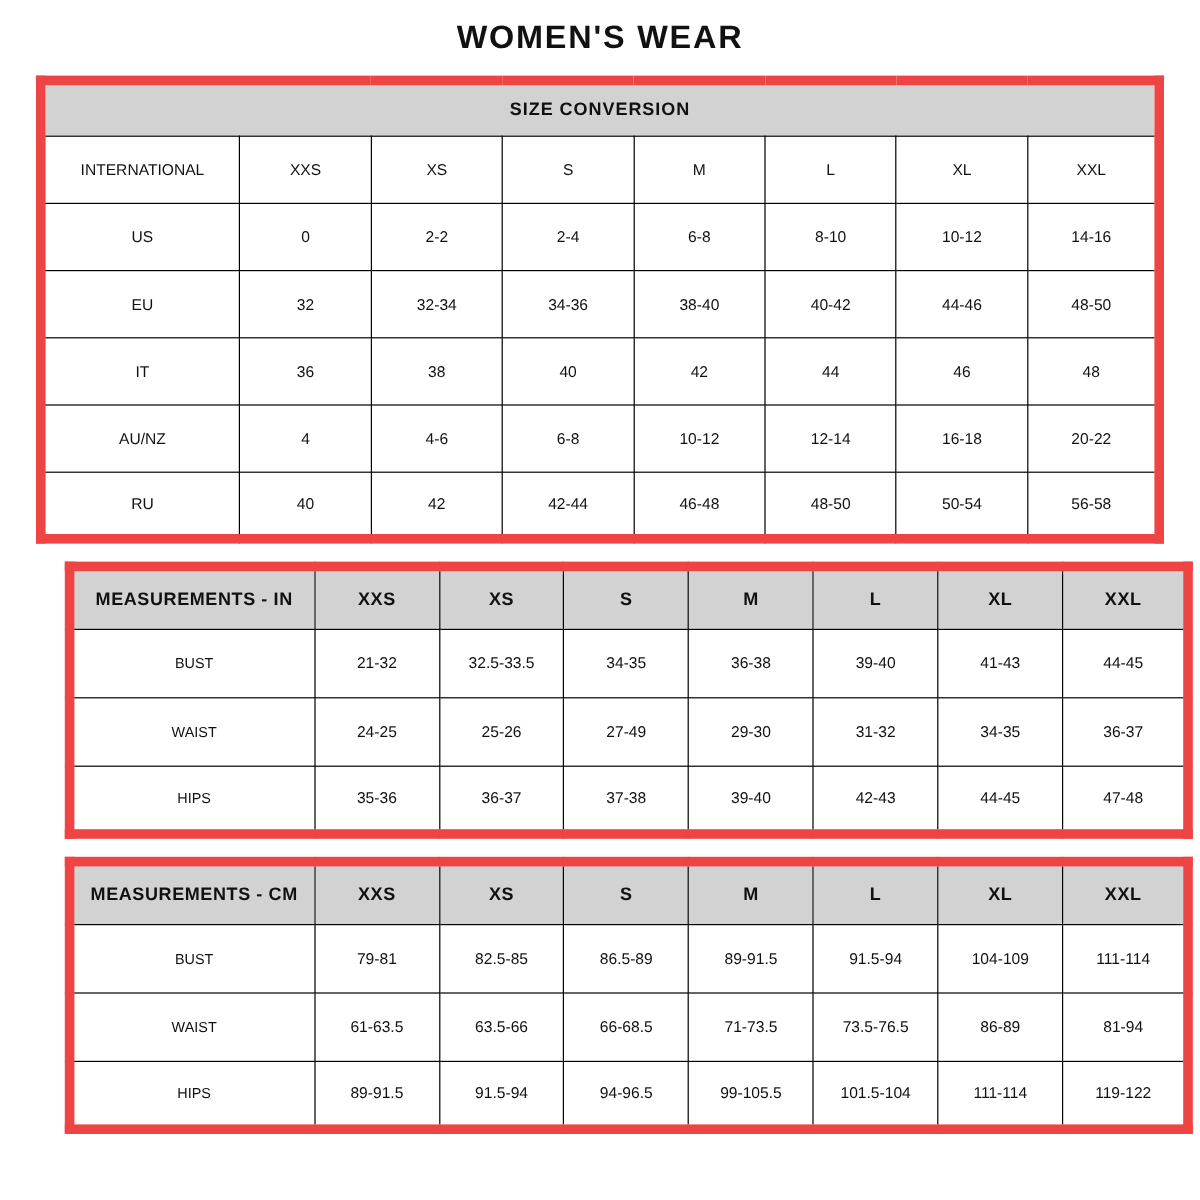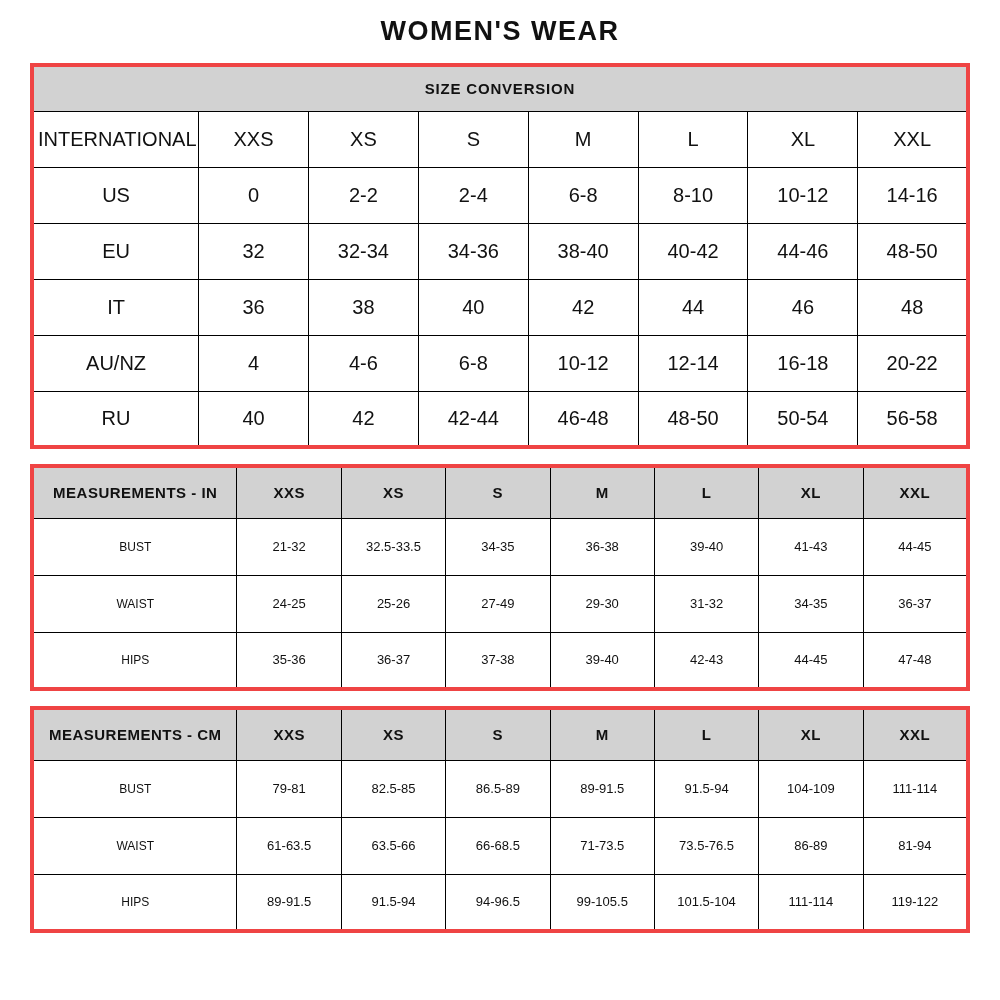--- a/index.html
+++ b/index.html
@@ -16,41 +16,41 @@
   .title {
     text-align: center;
     font-size: 27px;
     font-weight: bold;
     letter-spacing: 1.5px;
     margin: 6px 0 16px 0;
   }
   table {
     width: 100%;
     border-collapse: collapse;
-    border: 4px solid #ef4444;
+    border: 8px solid #ef4444;
     table-layout: fixed;
   }
   td {
     border: 1px solid #000000;
     text-align: center;
     vertical-align: middle;
     padding: 0 4px;
     overflow: hidden;
   }
   
-  .tbl-conv td { height: 56px; font-size: 20px; }
+  .tbl-conv td { height: 56px; font-size: 13px; }
   .tbl-conv .title-row td {
     height: 46px;
     background: #d2d2d2;
     font-weight: bold;
     font-size: 15px;
     letter-spacing: 0.8px;
   }
   
-  .tbl-meas { margin-top: 15px; }
+  .tbl-meas { margin-top: 15px; margin-left: 24px; }
   .tbl-meas td { height: 57px; font-size: 13px; }
   .tbl-meas .hdr-row td {
     height: 52px;
     background: #d2d2d2;
     font-weight: bold;
     font-size: 15px;
     letter-spacing: 0.5px;
   }
   .tbl-meas td.row-label { font-size: 12px; }
 </style>

